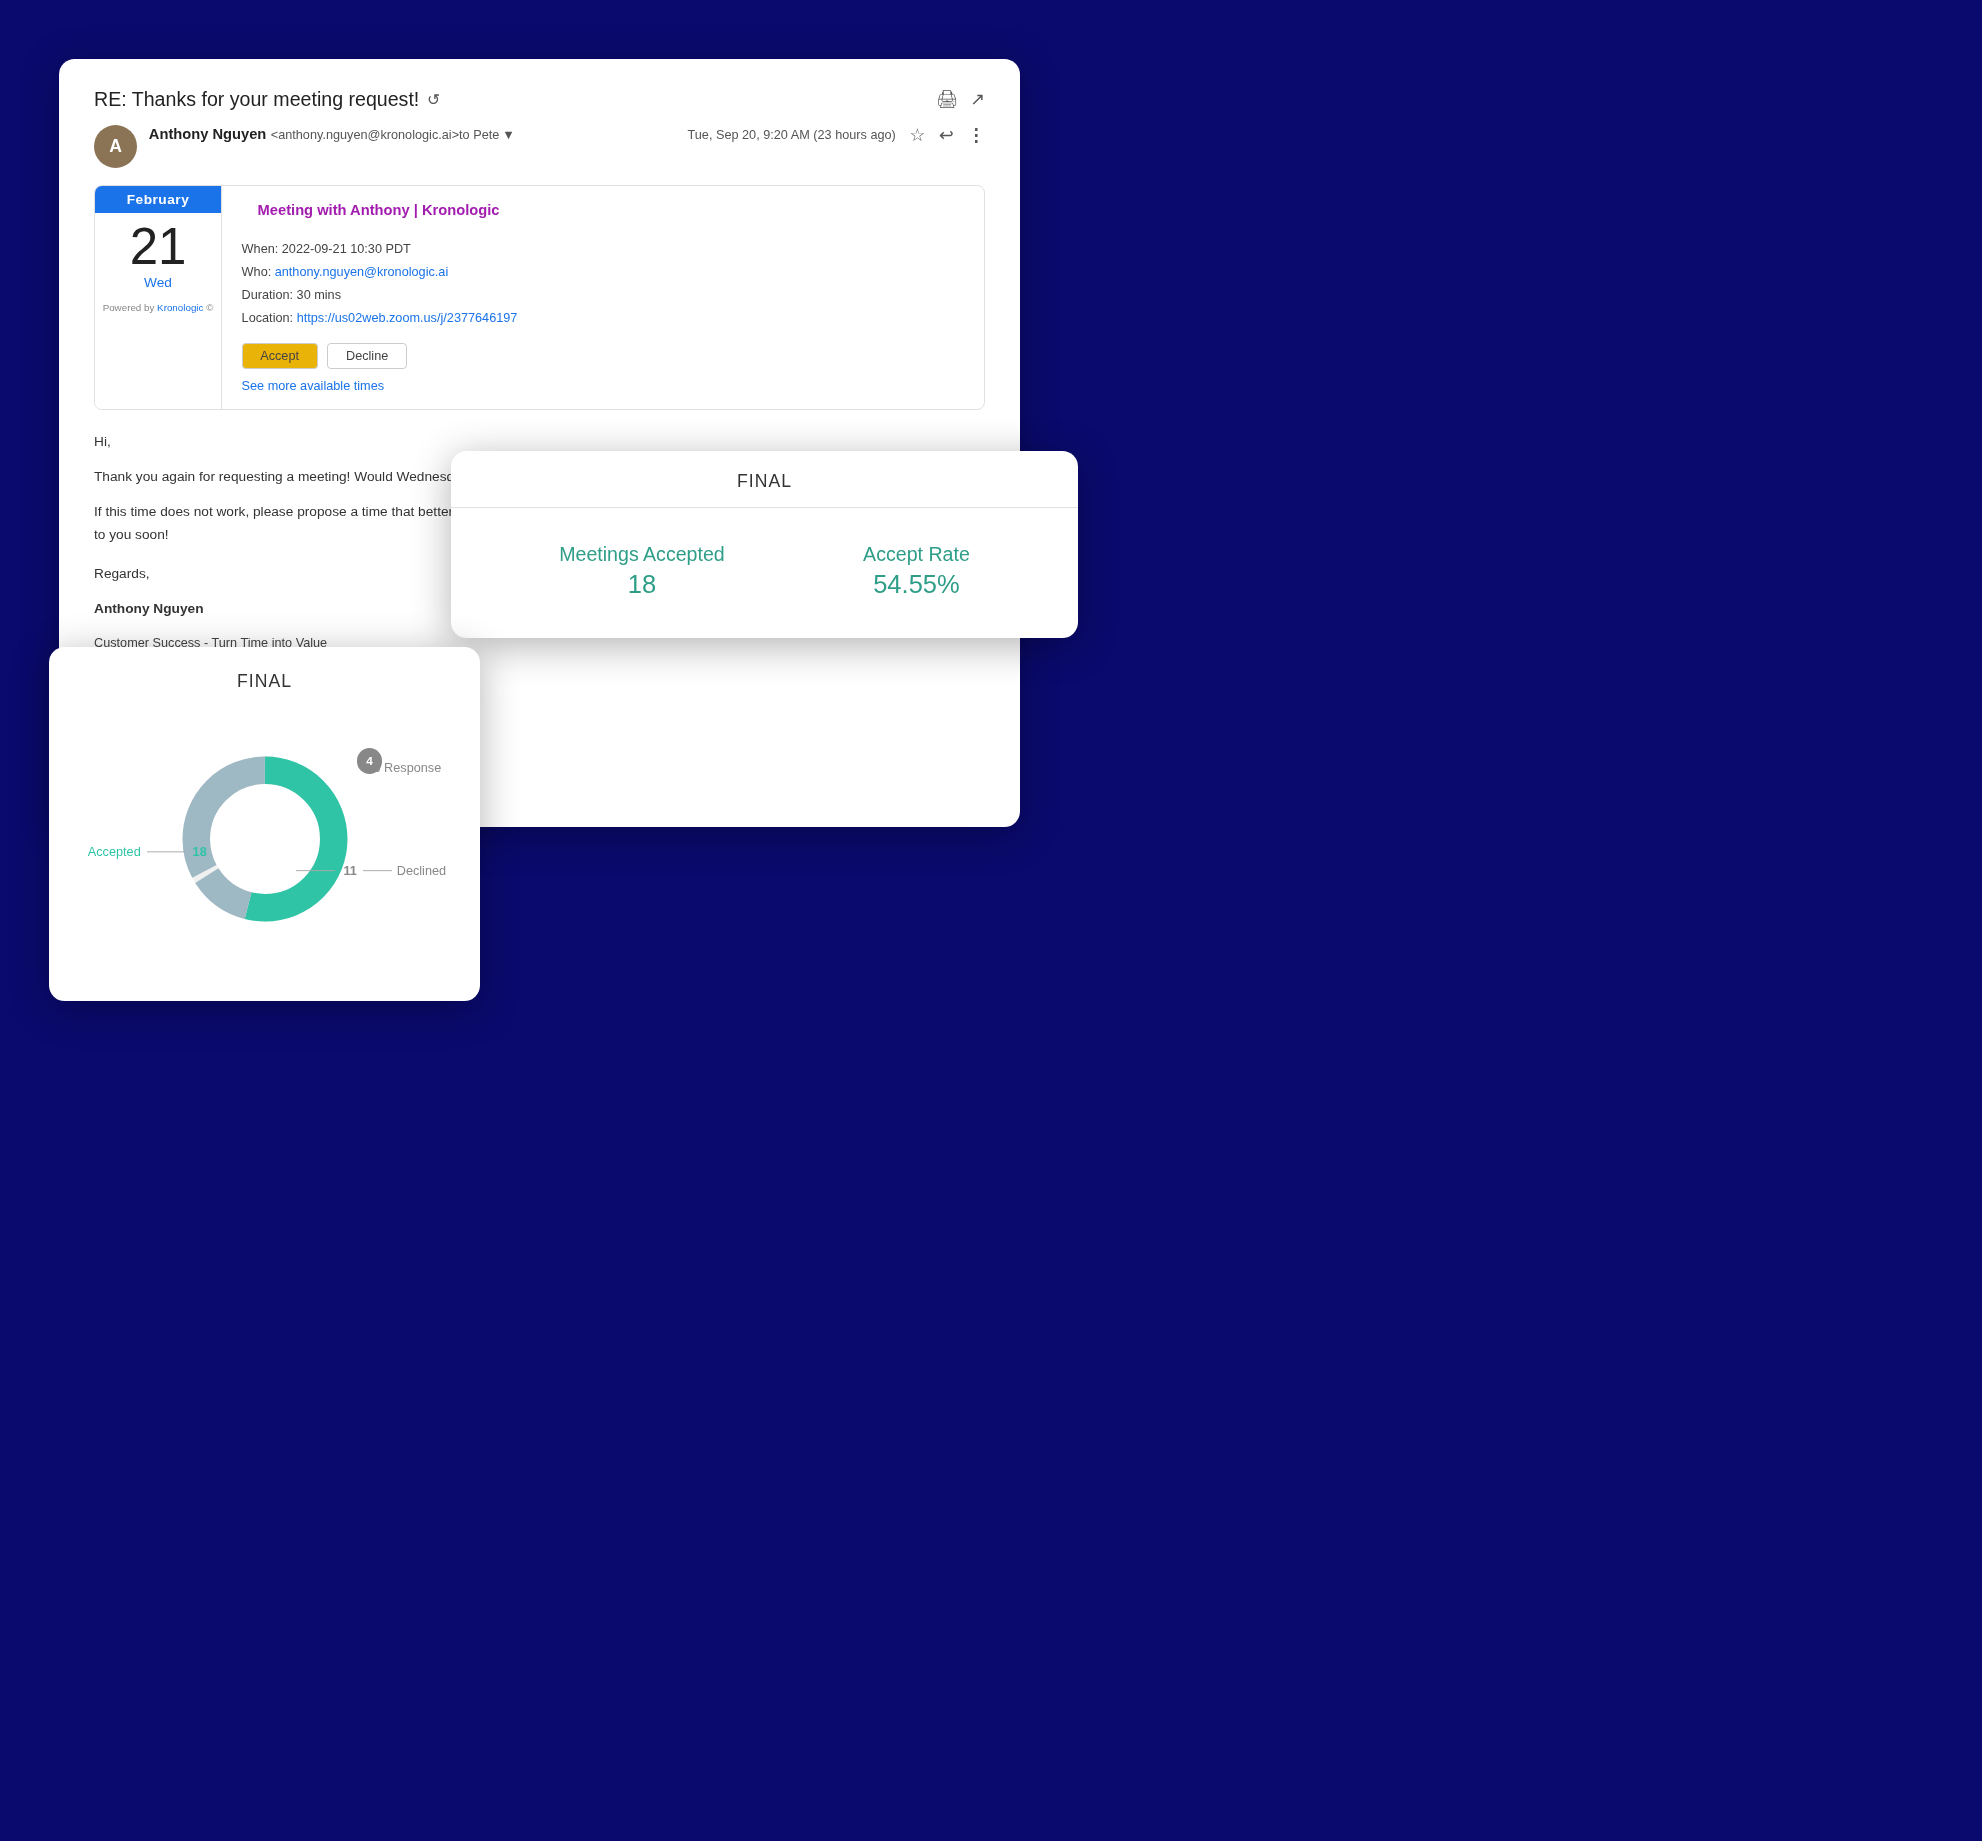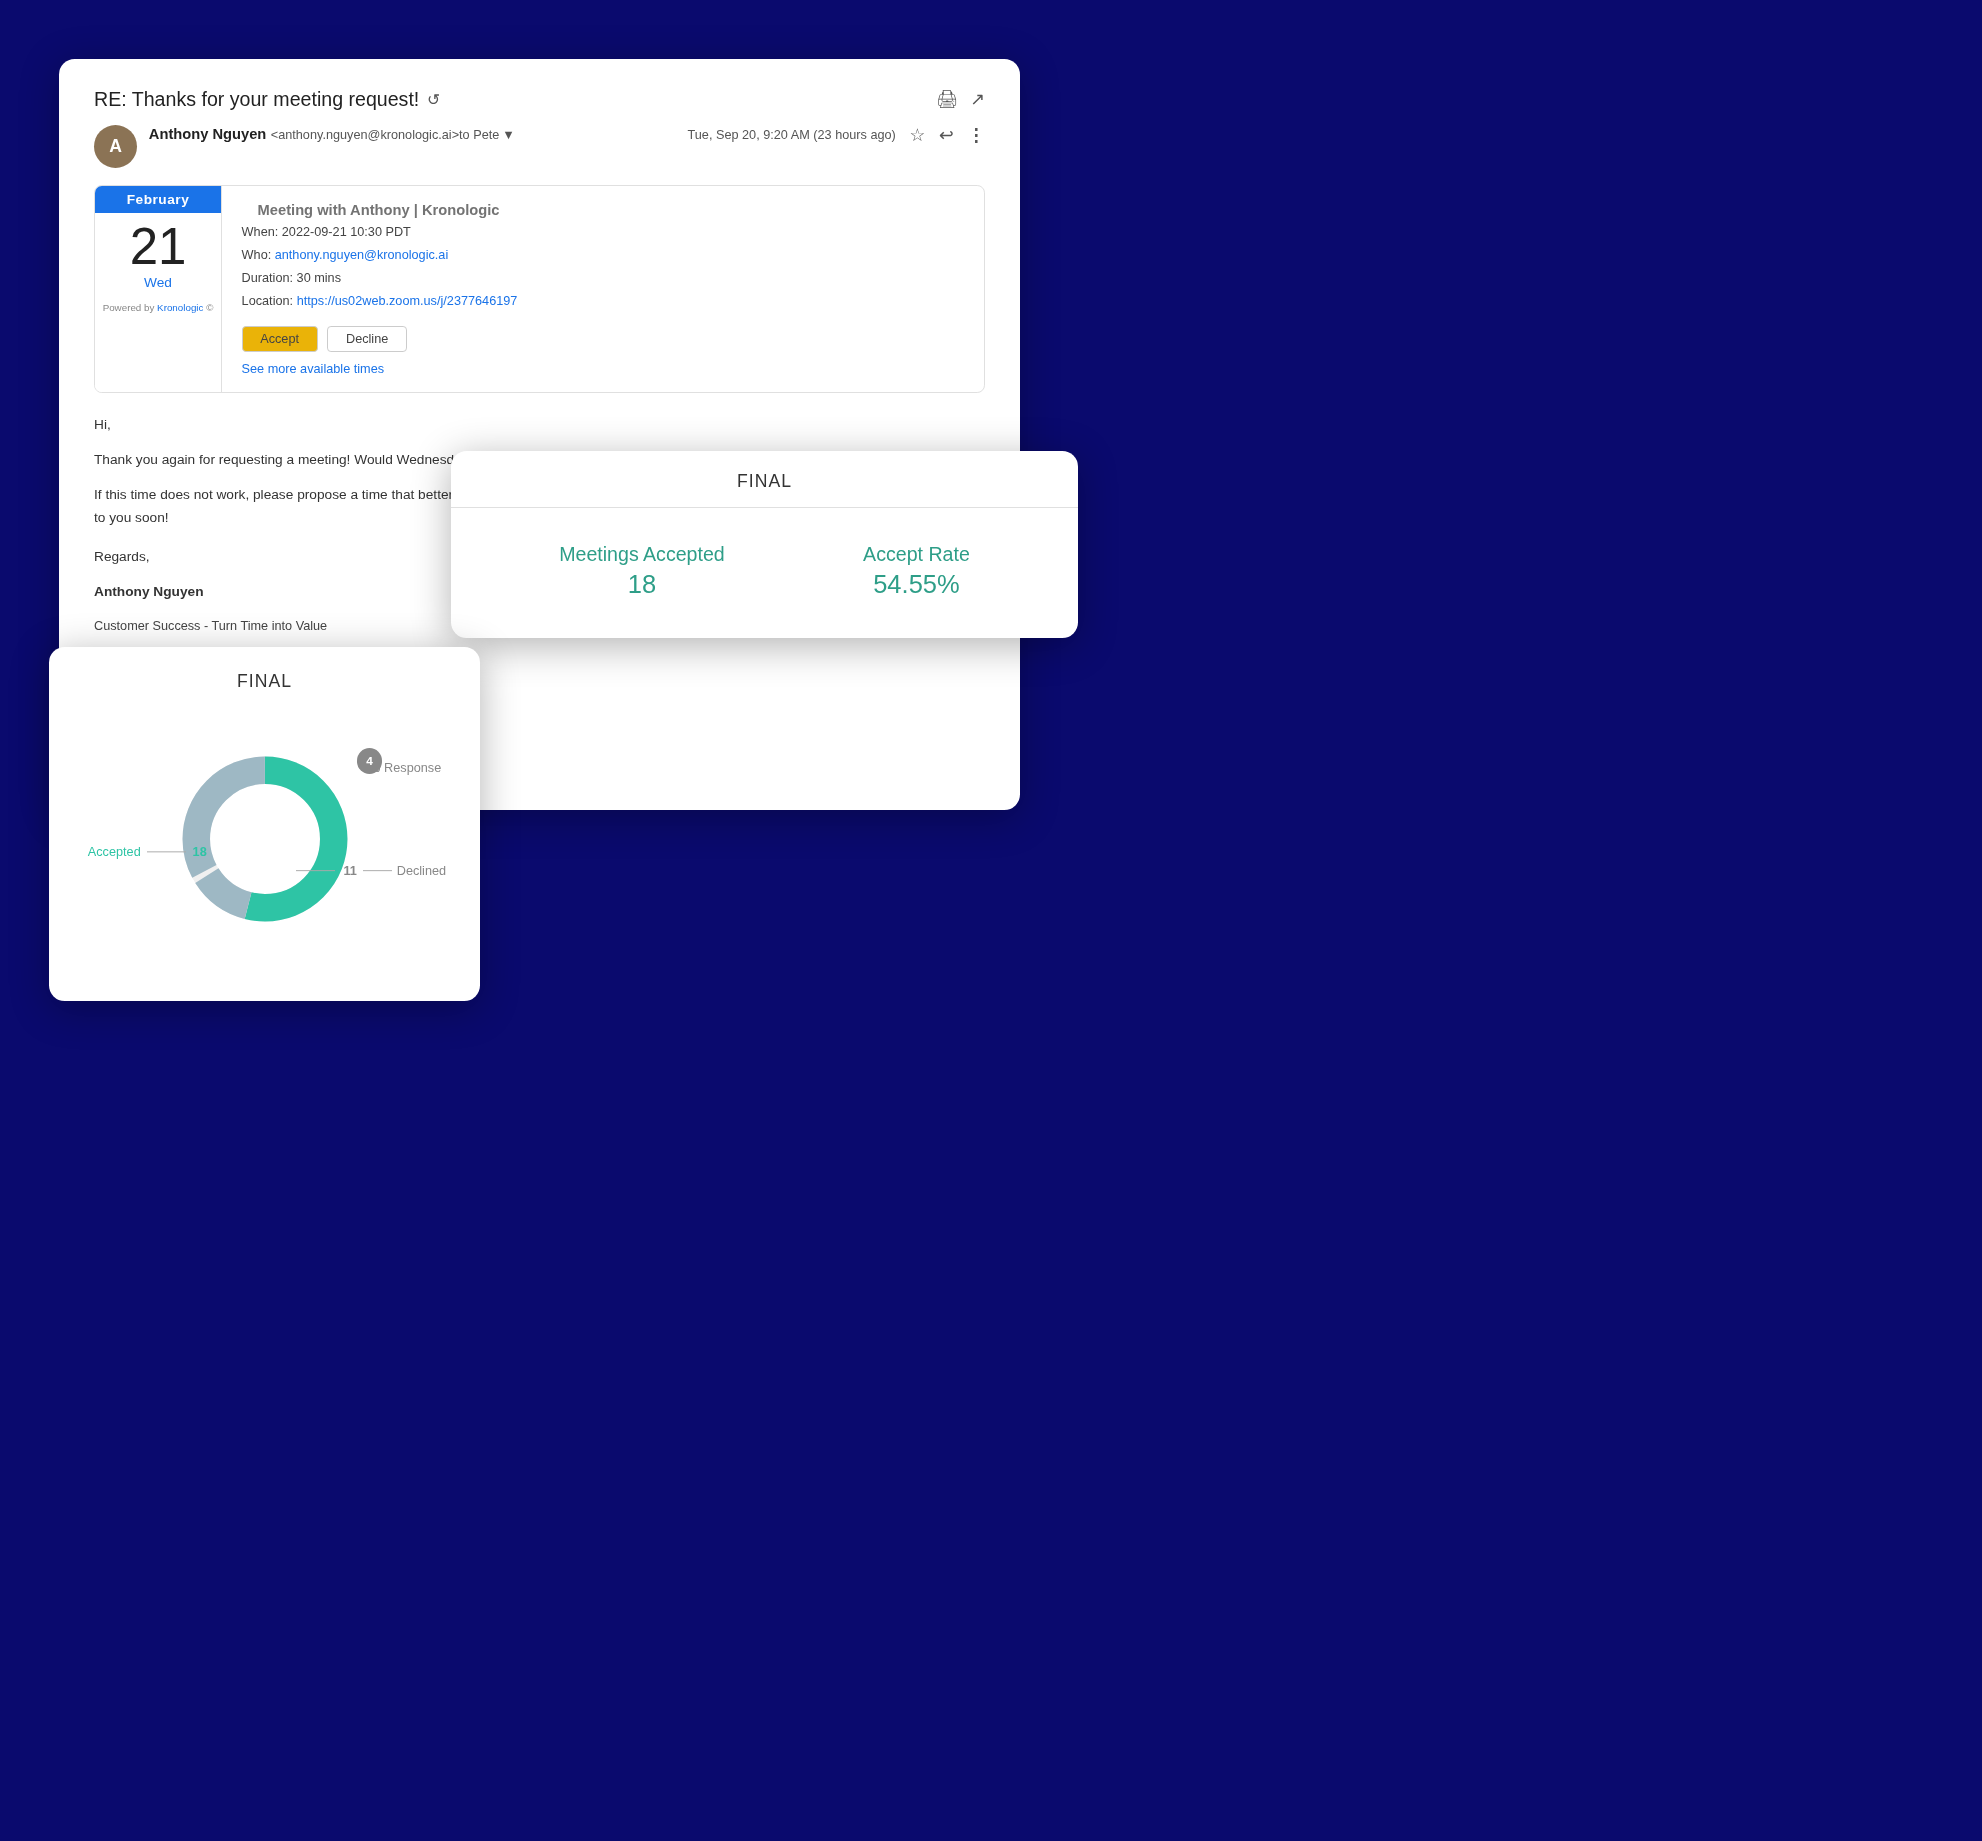--- a/index.html
+++ b/index.html
@@ -175,22 +175,22 @@
     }
 
     .cal-right {
       padding: 15.7px 19.6px;
       flex: 1;
     }
 
     .cal-title {
       font-size: 14.7px;
       font-weight: 600;
-      color: #737373;
-      margin-bottom: 3px;
+      color: #a21caf;
+      margin-bottom: 20px;
       padding-left: 16px;
     }
 
     .cal-details {
       font-size: 12.7px;
       color: #444;
       line-height: 1.8;
     }
 
     .cal-details a {

